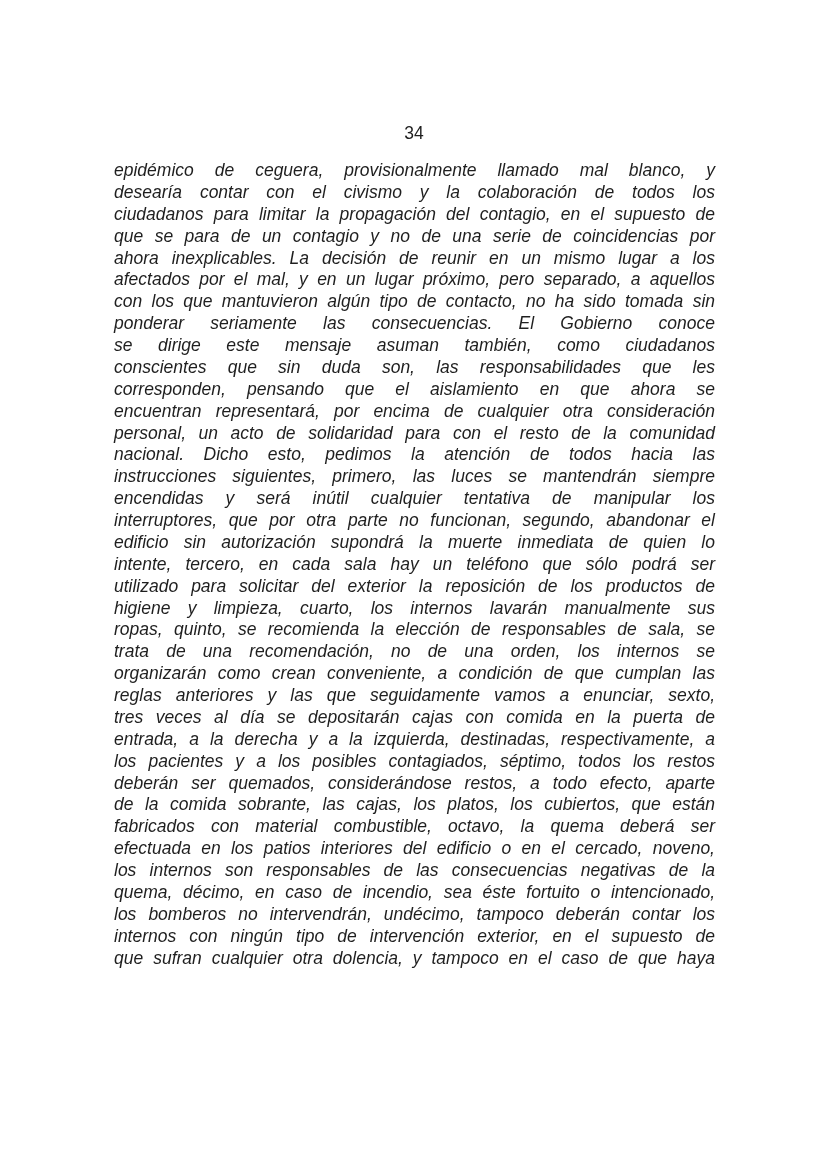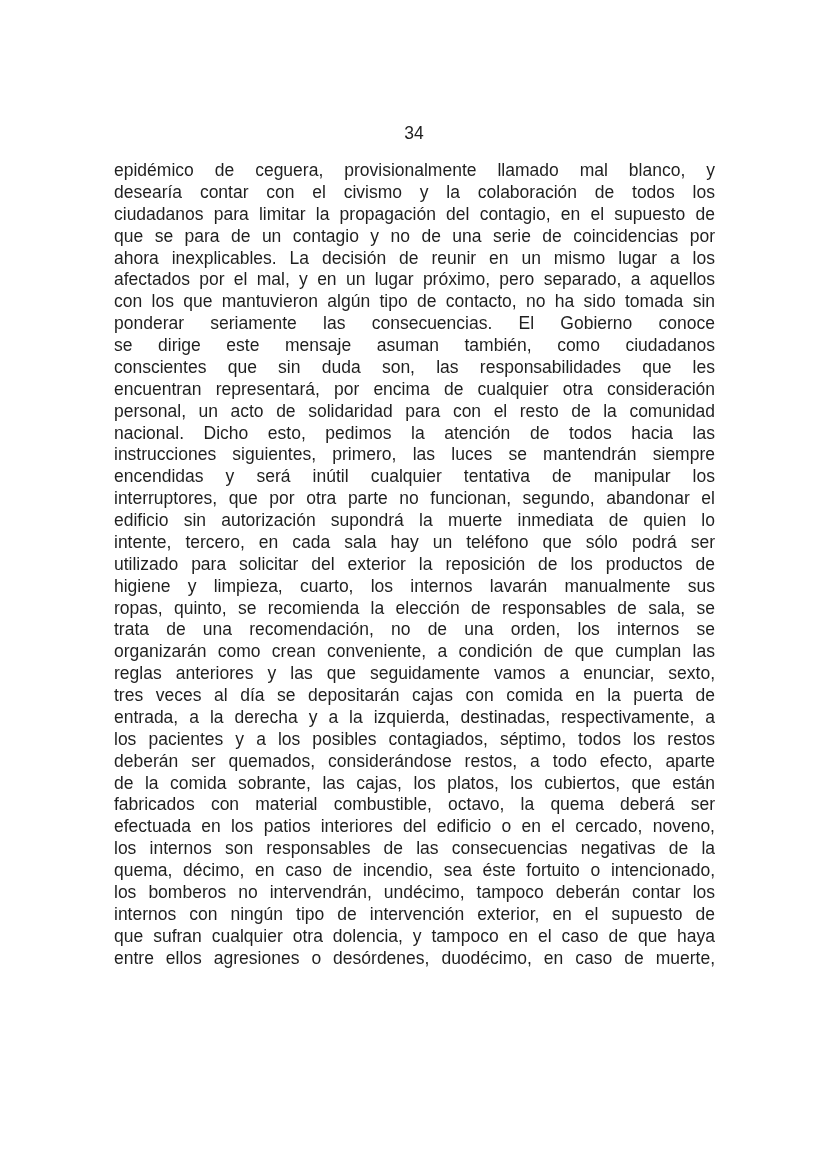--- a/index.html
+++ b/index.html
@@ -28,20 +28,21 @@
     width: 828px;
     text-align: center;
     font-size: 17.5px;
     line-height: 21px;
   }
   .text-block {
     position: absolute;
     top: 160px;
     left: 114px;
     width: 601px;
+    font-style: italic;
   }
   .text-line {
     font-size: 17.5px;
     line-height: 21.87px;
     text-align: justify;
     text-align-last: justify;
     white-space: normal;
     word-spacing: 0.02em;
   }
 </style>
@@ -54,20 +55,21 @@
       <div class="text-line">epidémico de ceguera, provisionalmente llamado mal blanco, y</div>
       <div class="text-line">desearía contar con el civismo y la colaboración de todos los</div>
       <div class="text-line">ciudadanos para limitar la propagación del contagio, en el supuesto de</div>
       <div class="text-line">que se para de un contagio y no de una serie de coincidencias por</div>
       <div class="text-line">ahora inexplicables. La decisión de reunir en un mismo lugar a los</div>
       <div class="text-line">afectados por el mal, y en un lugar próximo, pero separado, a aquellos</div>
       <div class="text-line">con los que mantuvieron algún tipo de contacto, no ha sido tomada sin</div>
       <div class="text-line">ponderar seriamente las consecuencias. El Gobierno conoce</div>
       <div class="text-line">se dirige este mensaje asuman también, como ciudadanos</div>
       <div class="text-line">conscientes que sin duda son, las responsabilidades que les</div>
+      <div class="text-line">corresponden, pensando que el aislamiento en que ahora se</div>
       <div class="text-line">encuentran representará, por encima de cualquier otra consideración</div>
       <div class="text-line">personal, un acto de solidaridad para con el resto de la comunidad</div>
       <div class="text-line">nacional. Dicho esto, pedimos la atención de todos hacia las</div>
       <div class="text-line">instrucciones siguientes, primero, las luces se mantendrán siempre</div>
       <div class="text-line">encendidas y será inútil cualquier tentativa de manipular los</div>
       <div class="text-line">interruptores, que por otra parte no funcionan, segundo, abandonar el</div>
       <div class="text-line">edificio sin autorización supondrá la muerte inmediata de quien lo</div>
       <div class="text-line">intente, tercero, en cada sala hay un teléfono que sólo podrá ser</div>
       <div class="text-line">utilizado para solicitar del exterior la reposición de los productos de</div>
       <div class="text-line">higiene y limpieza, cuarto, los internos lavarán manualmente sus</div>
@@ -80,15 +82,14 @@
       <div class="text-line">los pacientes y a los posibles contagiados, séptimo, todos los restos</div>
       <div class="text-line">deberán ser quemados, considerándose restos, a todo efecto, aparte</div>
       <div class="text-line">de la comida sobrante, las cajas, los platos, los cubiertos, que están</div>
       <div class="text-line">fabricados con material combustible, octavo, la quema deberá ser</div>
       <div class="text-line">efectuada en los patios interiores del edificio o en el cercado, noveno,</div>
       <div class="text-line">los internos son responsables de las consecuencias negativas de la</div>
       <div class="text-line">quema, décimo, en caso de incendio, sea éste fortuito o intencionado,</div>
       <div class="text-line">los bomberos no intervendrán, undécimo, tampoco deberán contar los</div>
       <div class="text-line">internos con ningún tipo de intervención exterior, en el supuesto de</div>
       <div class="text-line">que sufran cualquier otra dolencia, y tampoco en el caso de que haya</div>
-      <div class="text-line">entre ellos agresiones o desórdenes, duodécimo, en caso de muerte,</div>
     </div>
 </div>
 
 </body></html>

